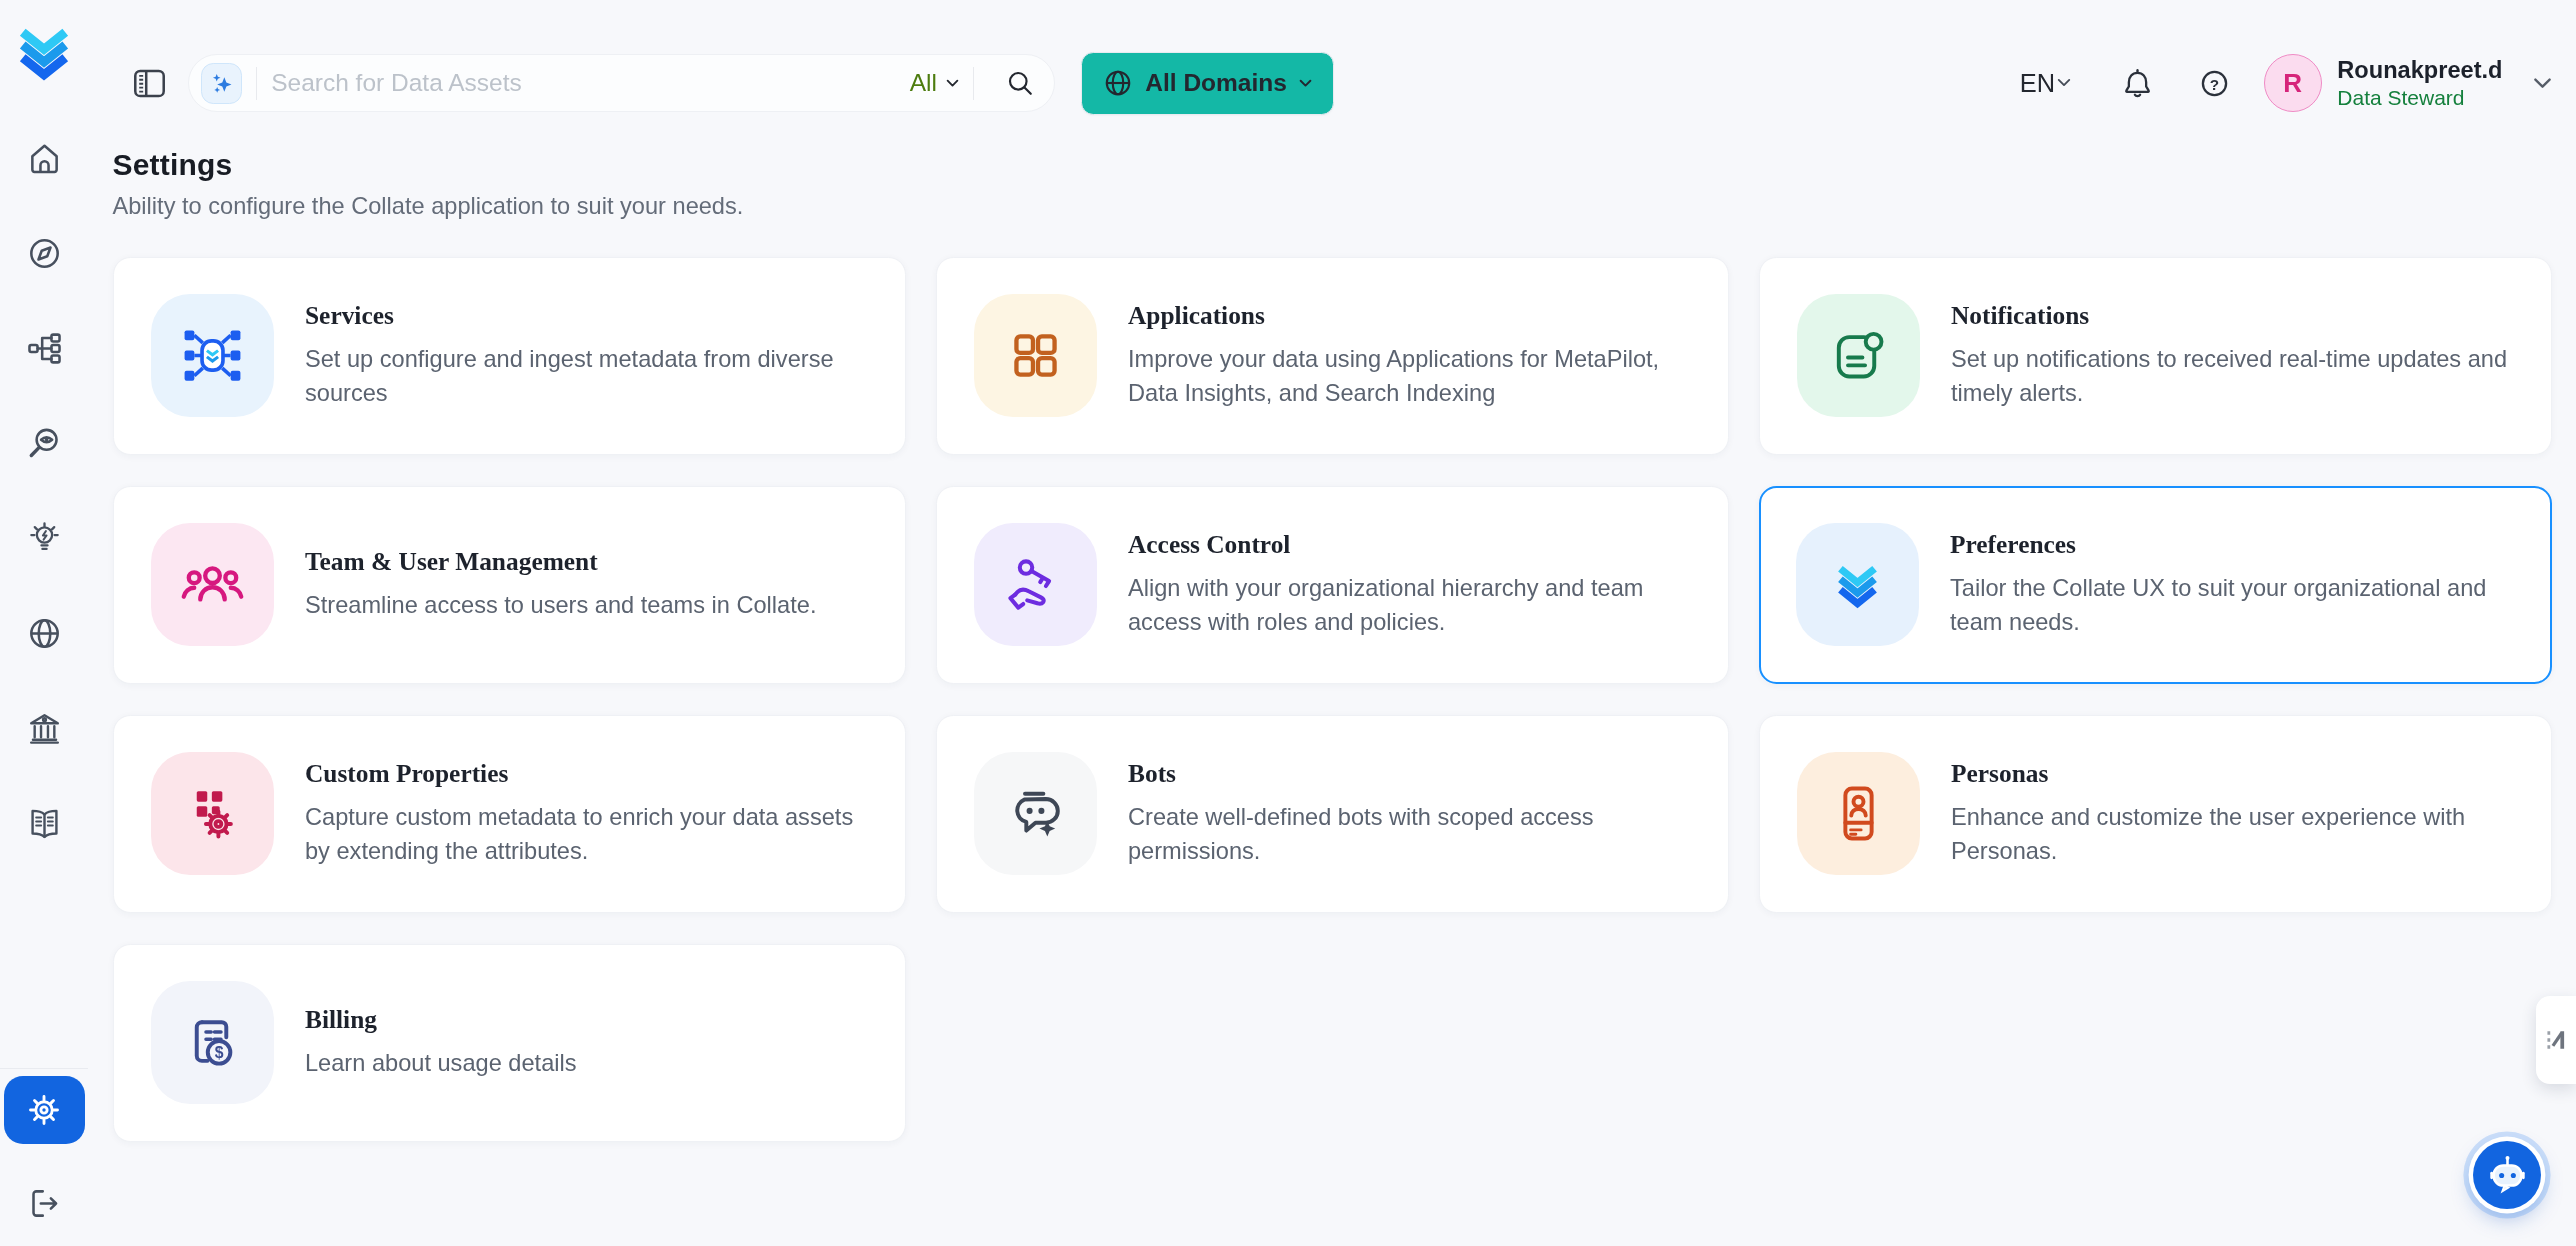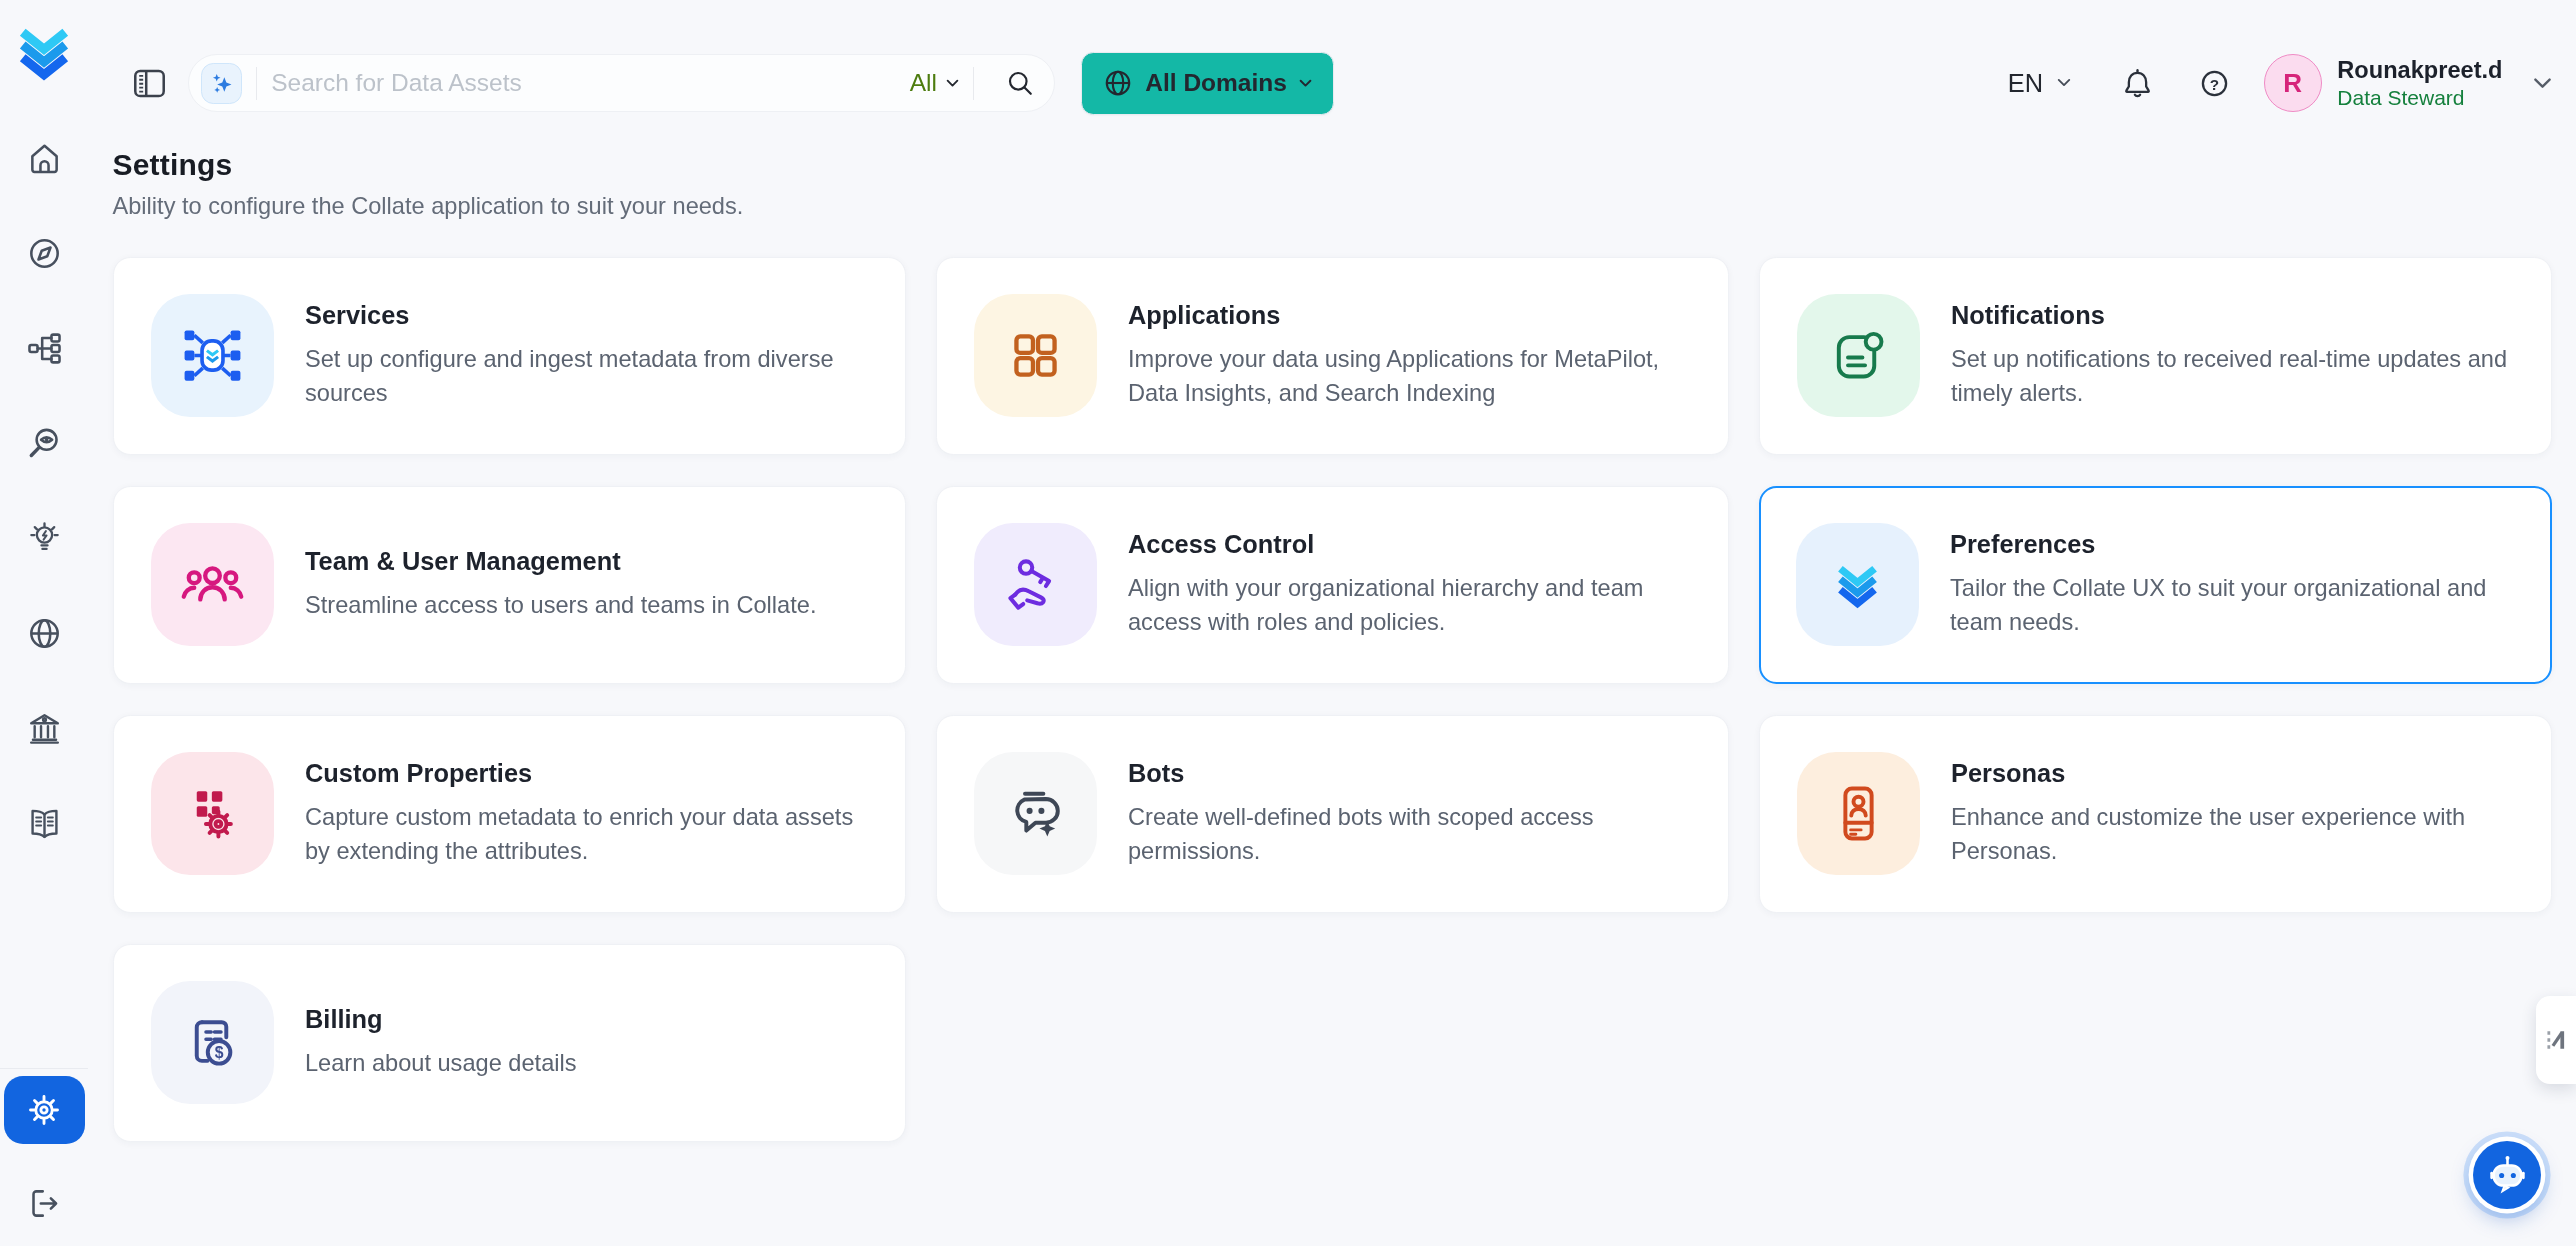--- a/index.html
+++ b/index.html
@@ -44,21 +44,21 @@
   .search-go { margin-left:15.8px; cursor:pointer; color:#23272f; }
 
   .domains-btn {
     margin-left:26px; height:63px; background:#14b8a6; border:0.9px solid #e8ebf0;
     border-radius:12.3px; display:flex; align-items:center; gap:12.3px; padding:0 21px;
     cursor:pointer; box-shadow:0 0.9px 1.8px rgba(20,30,60,.03);
   }
   .domains-btn .lbl { font-size:24.5px; font-weight:600; color:#23272f; }
 
   .top-spacer { flex:1; }
-  .lang { display:flex; align-items:center; gap:14px; cursor:pointer; font-size:25.4px; color:#23272f; margin-right:49px; }
+  .lang { display:flex; align-items:center; gap:2px; cursor:pointer; font-size:25.4px; color:#23272f; margin-right:49px; }
   .bell-btn, .help-btn { width:35px; height:35px; color:#2b313b; cursor:pointer; }
   .bell-btn { margin-right:42px; }
   .help-btn { margin-right:31.5px; }
   .avatar {
     width:58px; height:58px; border-radius:50%; display:flex; align-items:center; justify-content:center;
     font-size:26px; font-weight:600; border:1.3px solid #ef8bc5; cursor:pointer; margin-right:15.8px;
   }
   .who { line-height:1.22; margin-right:30px; cursor:pointer; }
   .who .nm { font-size:23.6px; font-weight:700; color:#1c212b; }
   .who .rl { font-size:21px; color:#15803d; }
@@ -78,21 +78,21 @@
     background:#fff; border:0.9px solid #eff1f5; border-radius:17.5px; height:198px;
     display:flex; align-items:center; padding:0 17.5px 0 37px; gap:31.5px; cursor:pointer;
     box-shadow:0 1.8px 7px rgba(25,40,80,.04);
   }
   .card--hl { border-width:2.6px; border-style:solid; padding:0 25px 0 35px; }
   .tile {
     flex:0 0 123px; width:123px; height:123px; border-radius:39px;
     display:flex; align-items:center; justify-content:center;
   }
   .ctext { flex:1; min-width:0; padding-right:7px; }
-  .ctext h3 { font-size:25.4px; font-weight:700; color:#1d222c; margin-bottom:13px; }
+  .ctext h3 { font-size:25.4px; font-weight:700; color:#1d222c; margin-bottom:13px;font-family:Liberation Serif, serif; }
   .ctext p { font-size:23.6px; color:#5b6370; line-height:1.42; max-width:613px; }
 
   
   .side-peek {
     position:fixed; right:0; top:996px; width:40px; height:88px; background:#fff;
     border-radius:14px 0 0 14px; box-shadow:0 5.3px 15.8px rgba(30,40,70,.14);
     display:flex; align-items:center; justify-content:flex-start; padding-left:7px; cursor:pointer; z-index:8;
   }
   .fab {
     position:fixed; right:35px; bottom:37px; width:68px; height:68px; border-radius:50%;

